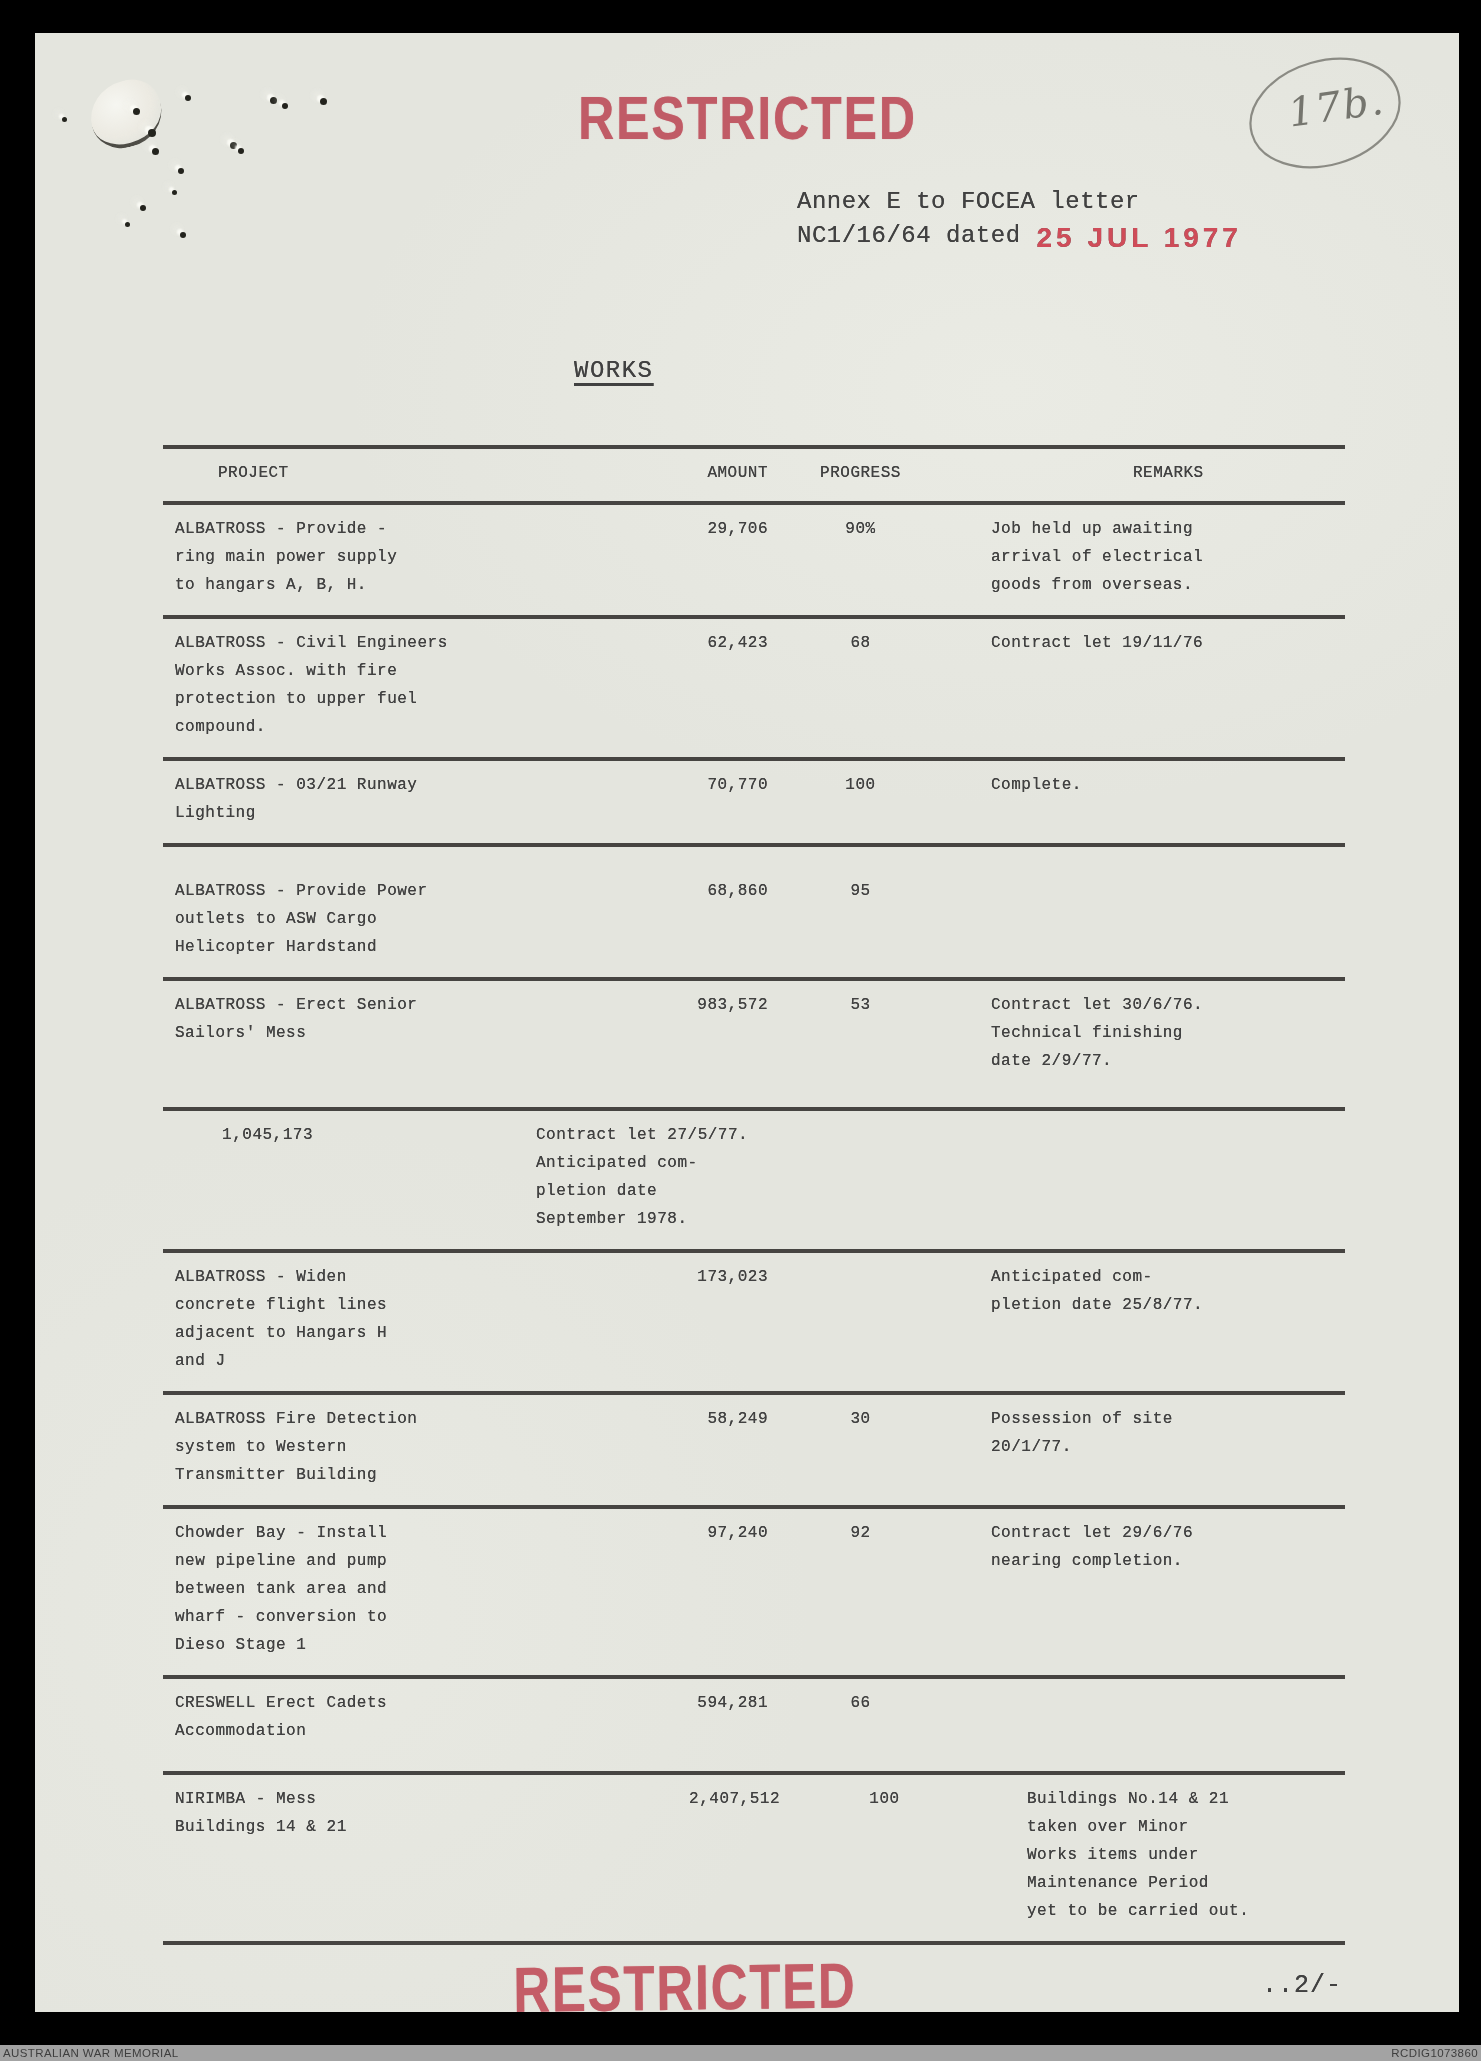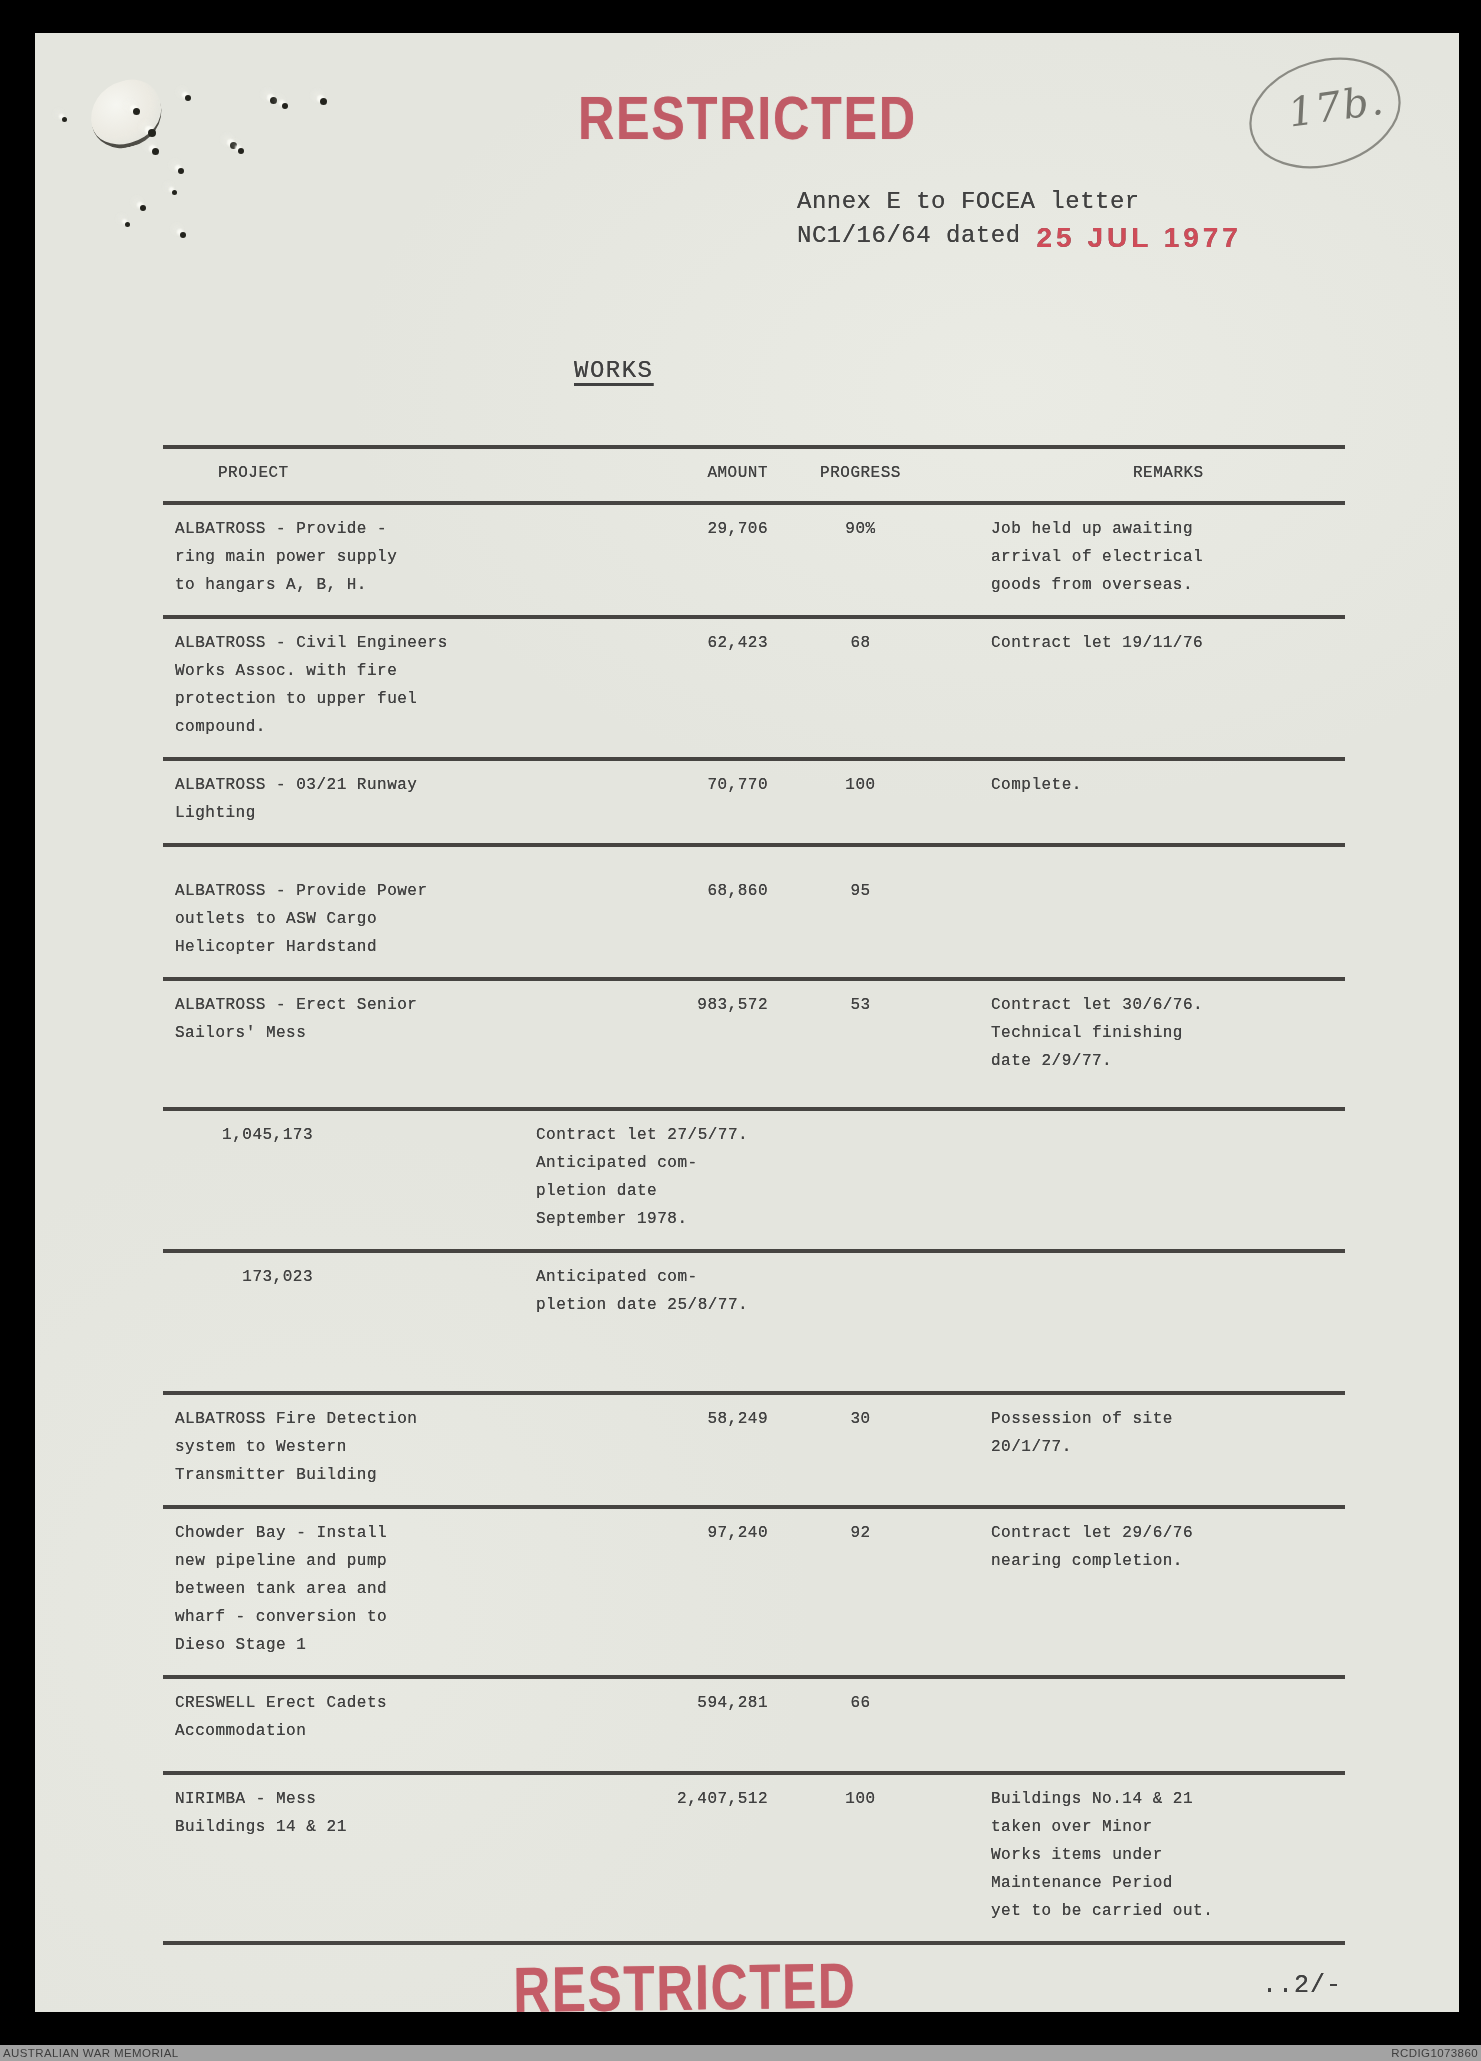--- a/index.html
+++ b/index.html
@@ -60,21 +60,21 @@
   .t-header{padding:10px 0 14px 0;}
   .c-project{width:455px;padding-left:12px;box-sizing:border-box;white-space:pre-line;}
   .c-amount{width:160px;text-align:right;padding-right:10px;box-sizing:border-box;}
   .c-progress{width:165px;text-align:center;}
   .c-remarks{flex:1;padding-left:48px;box-sizing:border-box;white-space:pre-line;}
   .t-header .c-project{padding-left:55px;}
   .t-header .c-remarks{padding-left:190px;}
   .r0{min-height:84px;} .r1{min-height:112px;} .r2{min-height:56px;}
   .r3{min-height:84px;margin-top:20px;} .r4{min-height:100px;} .r5{min-height:112px;}
   .r6{min-height:112px;} .r7{min-height:84px;} .r8{min-height:140px;}
-  .r9{min-height:66px;} .r10{min-height:140px;}
+  .r9{min-height:66px;} .r10{min-height:140px;gap:12px;}
   
   .page-num{position:absolute;left:1227px;top:1938px;font-size:25px;letter-spacing:1px;}
   
   .speck{position:absolute;border-radius:50%;background:#23231d;
     box-shadow:-3px -3px 2px rgba(252,252,247,.95), -6px -6px 7px rgba(248,248,242,.55);}
   .tear{position:absolute;left:55px;top:48px;width:72px;height:62px;border-radius:58% 42% 55% 45%;
     background:radial-gradient(ellipse at 40% 35%, #f6f6f1 0%, #eceae2 55%, rgba(228,229,222,0) 78%);
     border-bottom:4px solid rgba(38,36,30,.8);transform:rotate(-14deg);}
   
   .awm-bar{position:absolute;left:0;top:2012px;width:1481px;height:33px;background:#000;}
@@ -179,20 +179,24 @@
     </div>
     <div class="t-row r5">
       <div class="c-amount">1,045,173</div>
       <div class="c-progress"></div>
       <div class="c-remarks">Contract let 27/5/77.
 Anticipated com-
 pletion date
 September 1978.</div>
     </div>
     <div class="t-row r6">
+      <div class="c-project">ALBATROSS - Widen
+concrete flight lines
+adjacent to Hangars H
+and J</div>
       <div class="c-amount">173,023</div>
       <div class="c-progress"></div>
       <div class="c-remarks">Anticipated com-
 pletion date 25/8/77.</div>
     </div>
     <div class="t-row r7">
       <div class="c-project">ALBATROSS Fire Detection
 system to Western
 Transmitter Building</div>
       <div class="c-amount">58,249</div>

